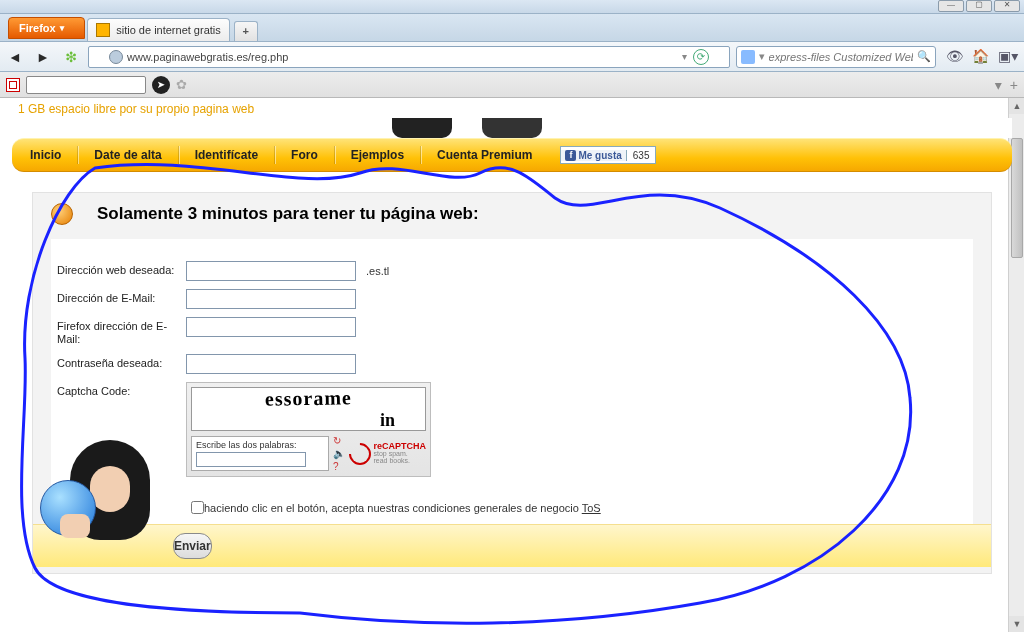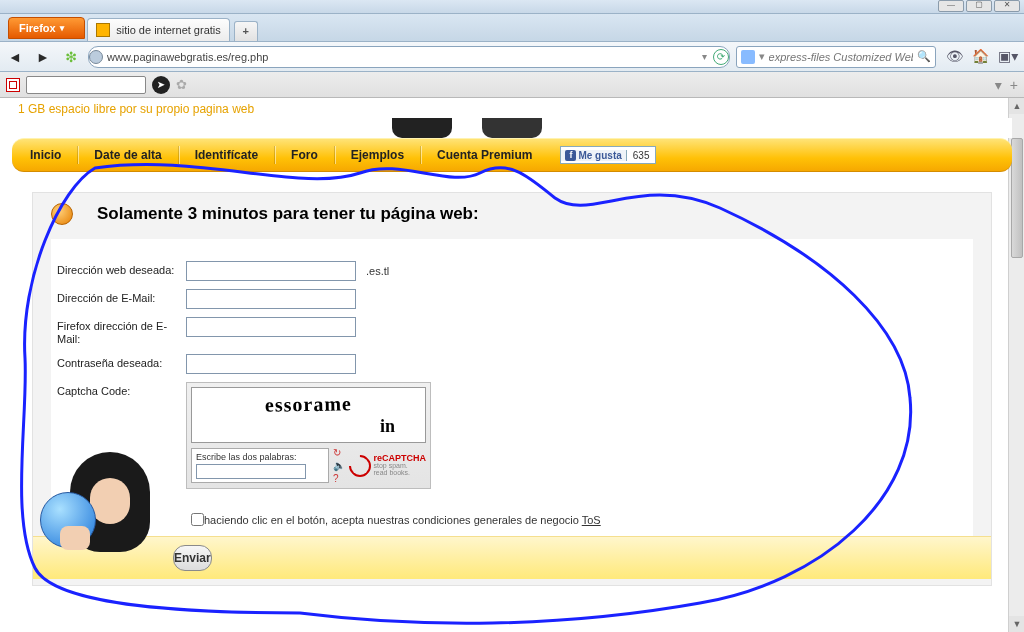--- a/index.html
+++ b/index.html
@@ -17,21 +17,21 @@
   .tab { background: linear-gradient(to bottom, #fdfdfd, #ececec); border:1px solid #9bb2c7; border-bottom:none; border-radius:4px 4px 0 0; padding:4px 8px; margin-left:2px; display:flex; align-items:center; gap:6px; font-size:11px; color:#333; }
   .tab-favicon { width:14px; height:14px; background:#ffb400; border:1px solid #aa7700; }
   .newtab { width:24px; height:20px; background:linear-gradient(to bottom,#f6f6f6,#e2e2e2); border:1px solid #9bb2c7; border-bottom:none; border-radius:3px 3px 0 0; margin-left:4px; text-align:center; line-height:18px; color:#555; font-weight:bold; }
 
   
   .navbar { height:30px; background:linear-gradient(to bottom,#f4f7fa,#e3ebf2); border-bottom:1px solid #9bb2c7; display:flex; align-items:center; padding:0 4px; gap:6px; }
   .nav-btn { width:22px; height:22px; display:flex; align-items:center; justify-content:center; color:#3a6; font-size:14px; border-radius:3px; }
   .nav-btn.disabled { color:#aaa; }
   .nav-btn.arrow { color:#2a2a2a; }
   .nav-btn.leaf { color:#6bbf3a; }
-  .urlbar { flex:1; height:22px; background:#fff; border:1px solid #8aa4bd; border-radius:10px; display:flex; align-items:center; padding:0 0; gap:4px; }
+  .urlbar { flex:1; height:22px; background:#fff; border:1px solid #8aa4bd; border-radius:2px; display:flex; align-items:center; padding:0 20px; gap:4px; }
   .urlbar .globe { width:14px; height:14px; background:#bcd; border-radius:50%; border:1px solid #789; }
   .urlbar input { flex:1; border:none; outline:none; font-size:11px; color:#444; background:transparent; }
   .url-right { display:flex; align-items:center; gap:6px; color:#888; font-size:10px; }
   .circ { width:16px; height:16px; border:1px solid #4a7; border-radius:50%; display:flex; align-items:center; justify-content:center; color:#4a7; font-size:10px; }
   .searchbar { width:200px; height:22px; background:#fff; border:1px solid #8aa4bd; border-radius:3px; display:flex; align-items:center; padding:0 4px; gap:4px; }
   .searchbar .sicon { width:14px; height:14px; background:#8bf; border-radius:2px; }
   .searchbar input { flex:1; border:none; outline:none; font-size:11px; font-style:italic; color:#888; background:transparent; }
   .toolbar-right { display:flex; align-items:center; gap:8px; padding:0 4px; }
   .tbicon { width:18px; height:18px; color:#556; font-size:14px; text-align:center; }
 
@@ -67,21 +67,21 @@
   .clock-icon { width:22px; height:22px; border-radius:50%; background:radial-gradient(circle at 35% 35%, #ffd07a, #e67e00); border:1px solid #b86400; }
   .panel-head h2 { font-size:17px; font-weight:bold; color:#000; }
 
   .form-body { background:#fff; margin-top:14px; padding:18px 0 6px; }
   .frow { display:flex; align-items:flex-start; padding:4px 0; }
   .flabel { width:135px; padding-left:6px; font-size:11px; color:#222; padding-top:3px;}
   .finput { width:170px; height:20px; border:1px solid #8296ac; background:#fff; }
   .suffix { font-size:11px; color:#333; margin-left:10px; padding-top:4px;}
 
   .captcha-box { border:1px solid #bdbdbd; background:linear-gradient(to bottom,#f0f0f0,#e4e4e4); width:245px; padding:4px; }
-  .captcha-img { height:56px; background:#fff; border:1px solid #999; margin-bottom:4px; display:flex; flex-direction:column; align-items:center; justify-content:center; font-family:"Comic Sans MS",cursive; font-weight:bold; color:#000;}
+  .captcha-img { height:44px; background:#fff; border:1px solid #999; margin-bottom:4px; display:flex; flex-direction:column; align-items:center; justify-content:center; font-family:"Comic Sans MS",cursive; font-weight:bold; color:#000;}
   .captcha-img span:first-child { font-size:20px; letter-spacing:1px; transform:rotate(-1deg);}
   .captcha-img span:last-child { font-family:serif; font-size:18px; align-self:flex-end; margin-right:30px;}
   .captcha-bottom { display:flex; gap:4px; align-items:center; }
   .captcha-entry { flex:1; background:#fff; border:1px solid #aaa; padding:3px 4px; }
   .captcha-entry .lbl { font-size:9px; color:#333; margin-bottom:2px;}
   .captcha-entry input { width:110px; height:15px; border:1px solid #8296ac; font-size:10px;}
   .captcha-side { display:flex; flex-direction:column; gap:2px; color:#c33; font-size:10px;}
   .captcha-brand { display:flex; align-items:center; gap:2px; }
   .captcha-brand .c-circle { width:22px; height:22px; border:2px solid #c00; border-radius:50%; border-left-color:transparent; transform:rotate(45deg); position:relative;}
   .captcha-brand .c-txt { font-size:7px; line-height:7px; color:#888;}

